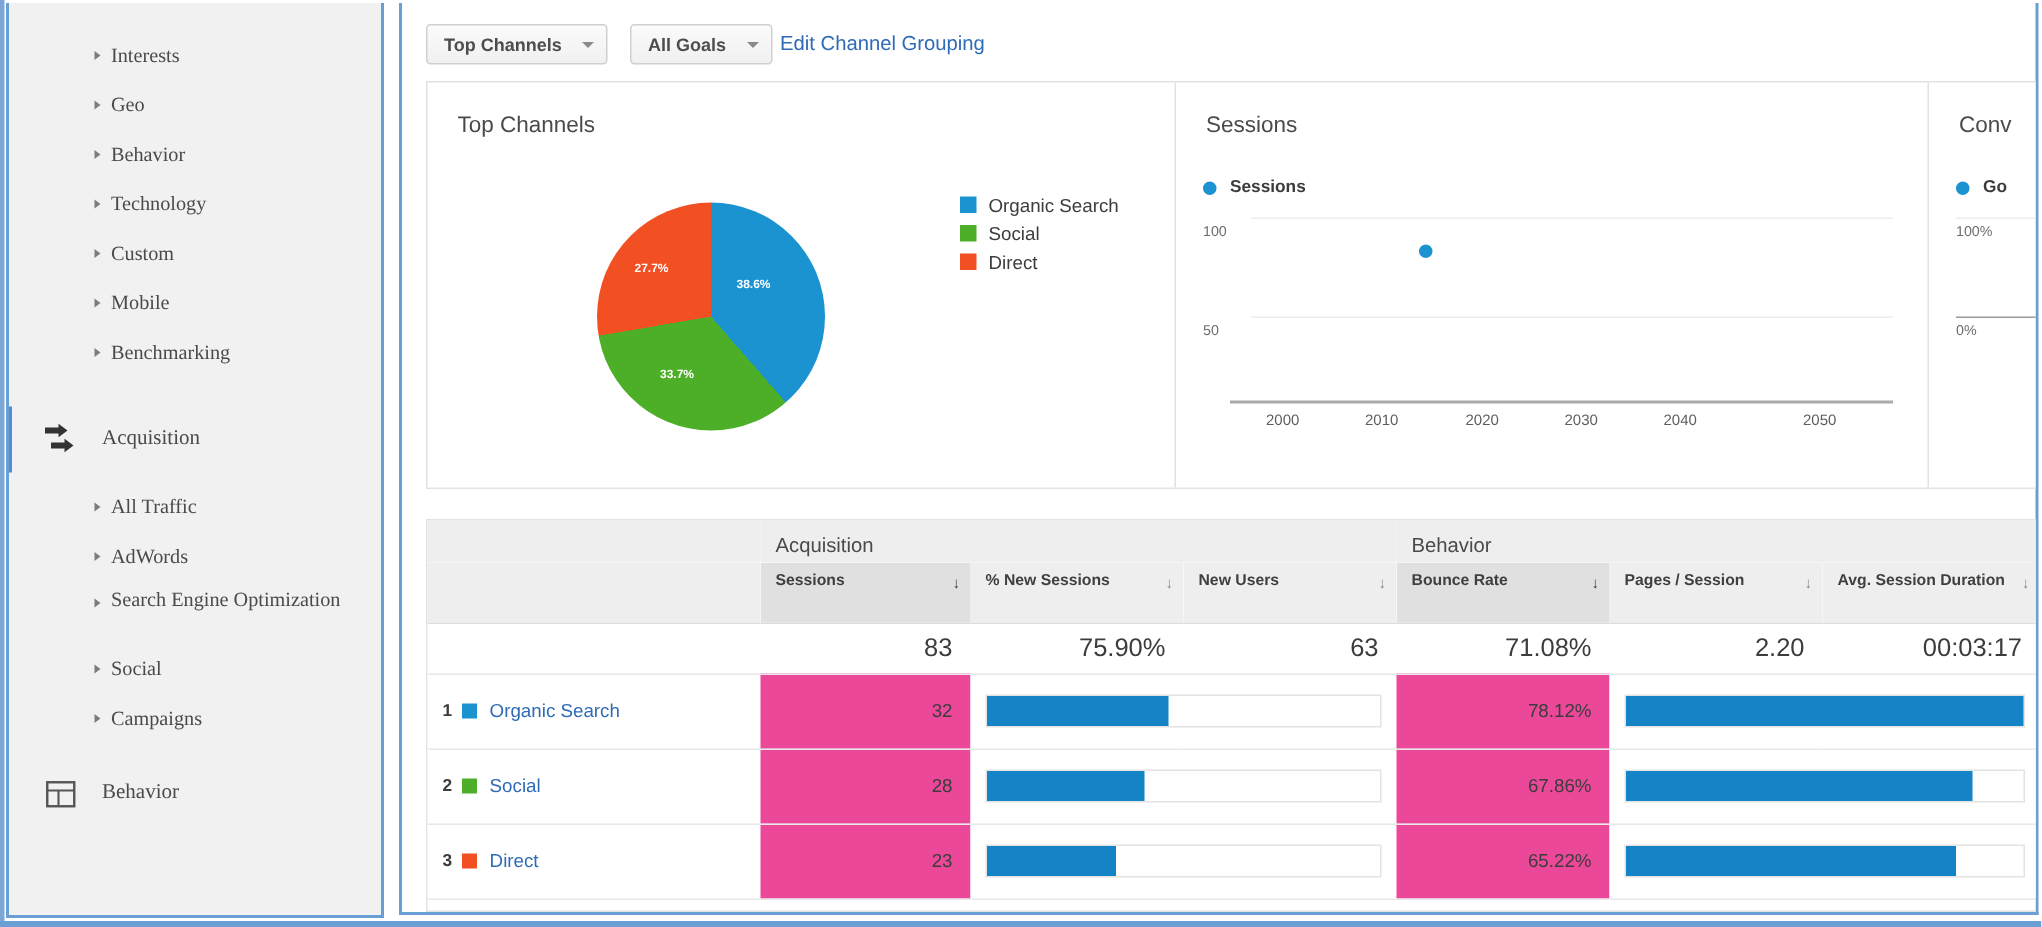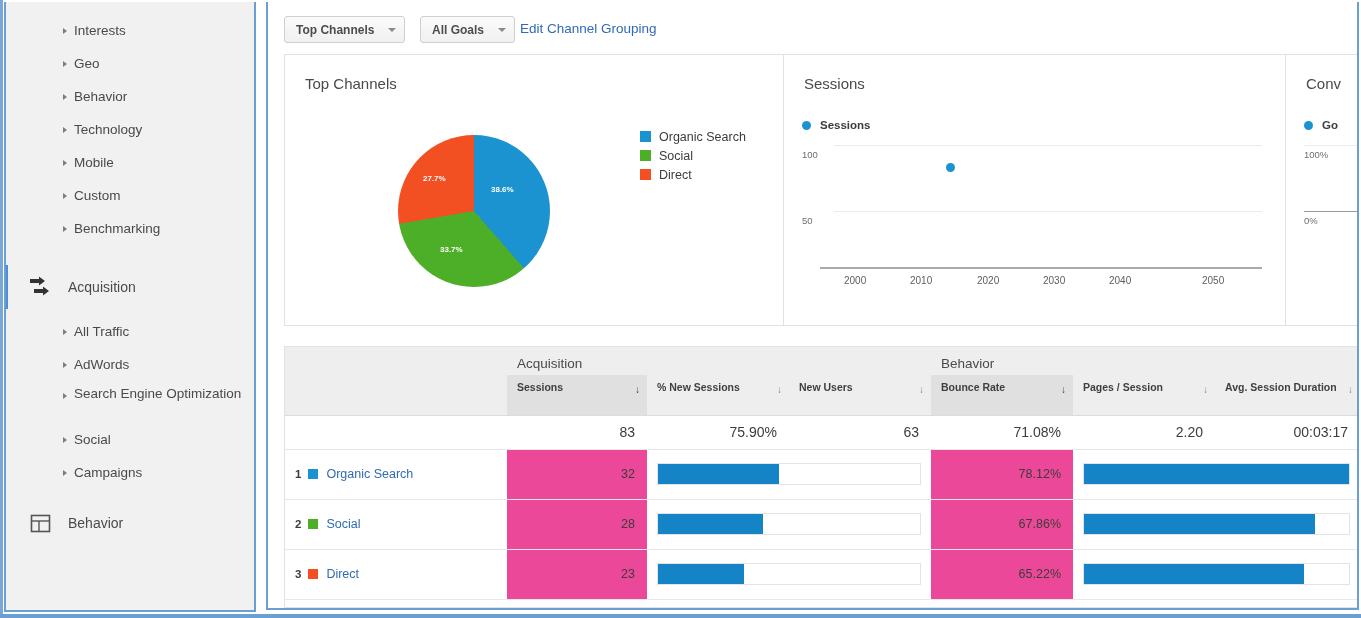--- a/index.html
+++ b/index.html
@@ -18,21 +18,21 @@
     width: 252px; height: 610px;
     background: #f1f1f1;
     border: 2px solid #6a9fd4;
     border-top: 0;
     overflow: hidden;
   }
   .side-edge-left {
     position: absolute; left: 0px; top: 0px; width: 3px; height: 618px;
     background: #7aa7d6;
   }
-  .sidebar-list { position: relative; padding-top: 12px; }
+  .sidebar-list { position: relative; padding-top: 18px; font-family: Liberation Serif, serif; }
   .side-sub {
     position: relative;
     height: 33px;
     display: flex; align-items: center;
     padding-left: 68px;
     font-size: 13.5px;
     color: #4a4a4a;
     white-space: nowrap;
   }
   .side-sub .caret {
@@ -198,21 +198,21 @@
   .hdr-row th.sorted { background: #e0e0e0; }
   .hdr-row th .sort-arrow {
     position: absolute; right: 7px; top: 8px;
     font-size: 10px; color: #8a8a8a;
   }
   .hdr-row th.sorted .sort-arrow { color: #3c3c3c; }
 
   .total-row td {
     height: 34px;
     background: #fff;
-    font-size: 14px; color: #3c3c3c;
+    font-size: 17px; color: #3c3c3c;
     text-align: right;
     padding-right: 12px !important;
     border-bottom: 1px solid #e8e8e8;
   }
   .total-row td.white-em { background: #ffffff; }
   .total-row td.first { background:#fff; }
 
   .data-row td {
     height: 50px;
     font-size: 12.5px; color: #3c3c3c;
@@ -270,25 +270,25 @@
       <div class="side-sub">
         <span class="caret"></span>
         <span>Behavior</span>
       </div>
       <div class="side-sub">
         <span class="caret"></span>
         <span>Technology</span>
       </div>
       <div class="side-sub">
         <span class="caret"></span>
+        <span>Custom</span>
+      </div>
+      <div class="side-sub">
+        <span class="caret"></span>
         <span>Mobile</span>
-      </div>
-      <div class="side-sub">
-        <span class="caret"></span>
-        <span>Custom</span>
       </div>
       <div class="side-sub">
         <span class="caret"></span>
         <span>Benchmarking</span>
       </div>
 
       <div style="height:16px"></div>
 
       <div class="side-section" style="margin-top:4px;">
         <span class="active-indicator" style="left:-4px;"></span>

